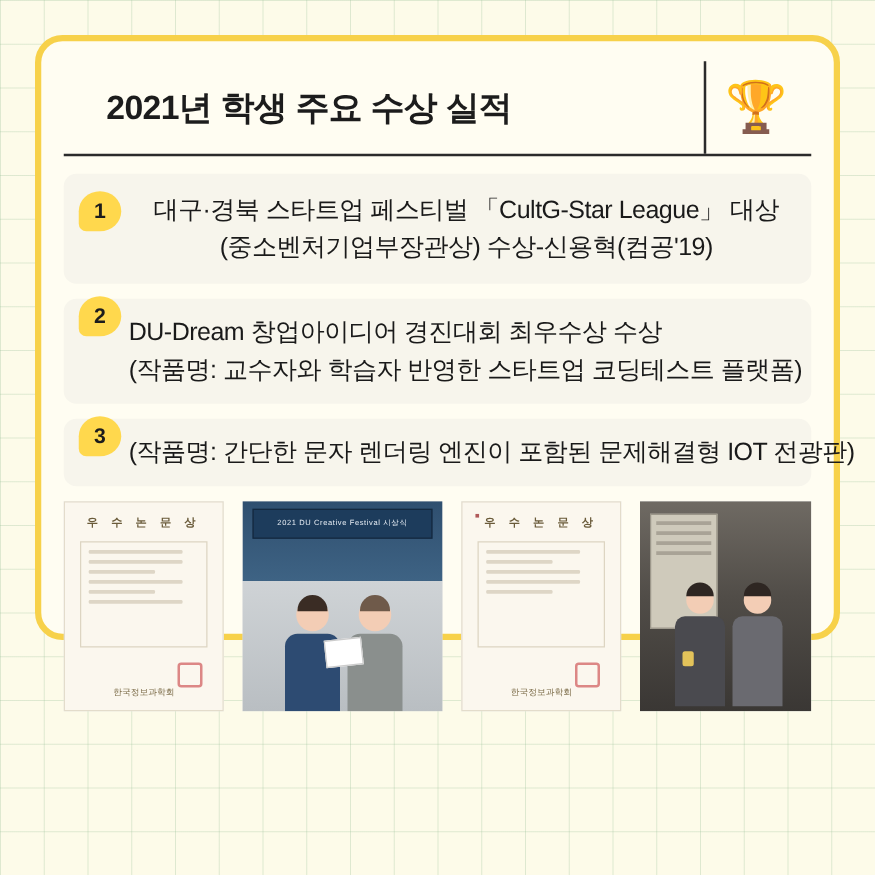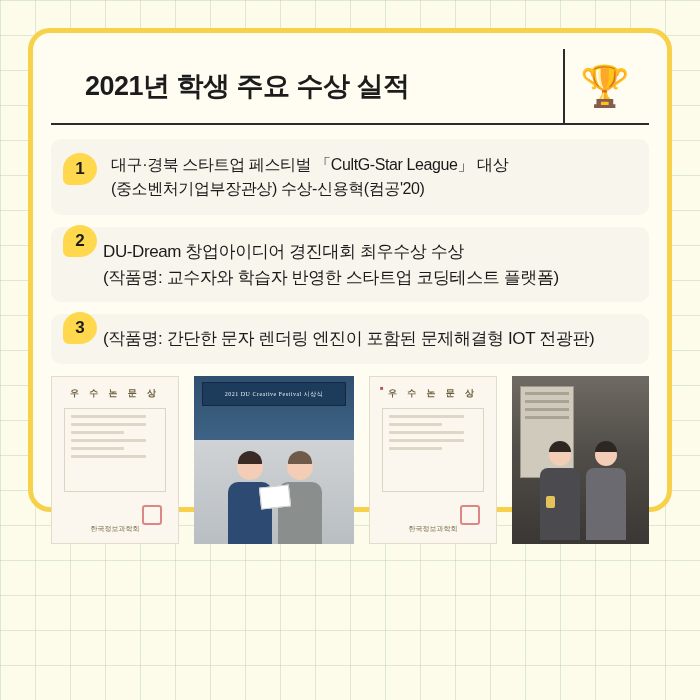--- a/index.html
+++ b/index.html
@@ -90,41 +90,40 @@
     background: #ffd84d;
     border-radius: 50% 50% 50% 6px / 50% 50% 50% 6px;
     display: flex;
     align-items: center;
     justify-content: center;
     font-size: 17px;
     font-weight: bold;
     color: #1c1c1c;
   }
   .line {
-    font-size: 17px;
+    font-size: 20px;
     color: #1a1a1a;
     line-height: 1.5;
     white-space: nowrap;
     letter-spacing: -0.4px;
   }
   .item.i1 { padding-left: 60px; padding-top: 14px; padding-bottom: 14px;}
-  .item.i1 .line { font-size: 16px; }
+  .item.i1 .line { font-size: 20px; text-align: center; }
   .item.i2 { padding-left: 52px; }
   .item.i3 { padding-left: 52px; }
   .item.i1 .badge { left: 12px; top: 14px; }
   .item.i2 .badge { left: 12px; top: -2px; }
   .item.i3 .badge { left: 12px; top: -2px; }
   .item.i1 { padding-left: 60px; }
   
   .photos {
     margin-top: 10px;
     display: flex;
     gap: 15px;
     height: 168px;
-    font-family: Liberation Serif, serif;
   }
   .photo {
     position: relative;
     overflow: hidden;
     background: #ddd;
   }
   .photo.p1 { flex: 0 0 128px; }
   .photo.p2 { flex: 0 0 160px; }
   .photo.p3 { flex: 0 0 128px; }
   .photo.p4 { flex: 1 1 auto; }
@@ -291,21 +290,21 @@
     <div class="trophy-wrap">
       <div class="trophy">🏆</div>
     </div>
   </div>
 
   <div class="items">
 
     <div class="item i1">
       <div class="badge">1</div>
       <div class="line">대구·경북 스타트업 페스티벌 「CultG-Star League」 대상</div>
-      <div class="line">(중소벤처기업부장관상) 수상-신용혁(컴공'20)</div>
+      <div class="line">(중소벤처기업부장관상) 수상-신용혁(컴공'19)</div>
     </div>
 
     <div class="item i2">
       <div class="badge">2</div>
       <div class="line">DU-Dream 창업아이디어 경진대회 최우수상 수상</div>
       <div class="line">(작품명: 교수자와 학습자 반영한 스타트업 코딩테스트 플랫폼)</div>
     </div>
 
     <div class="item i3">
       <div class="badge">3</div>

